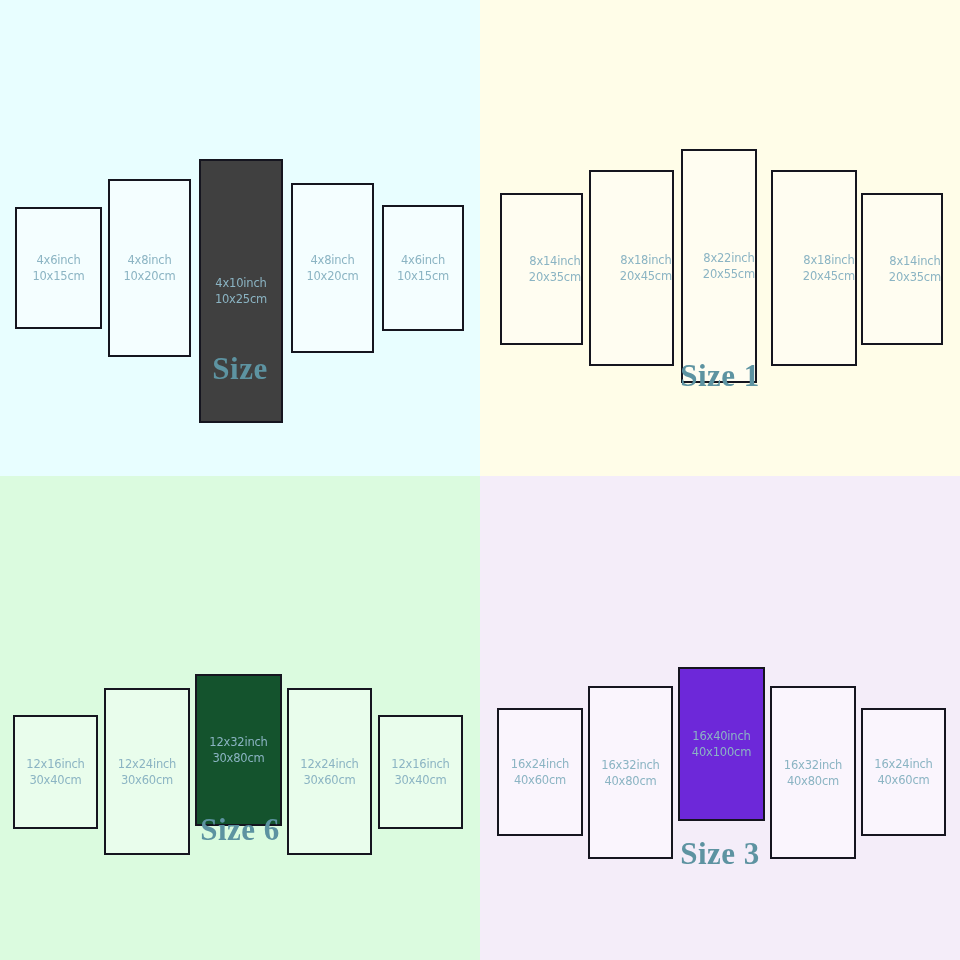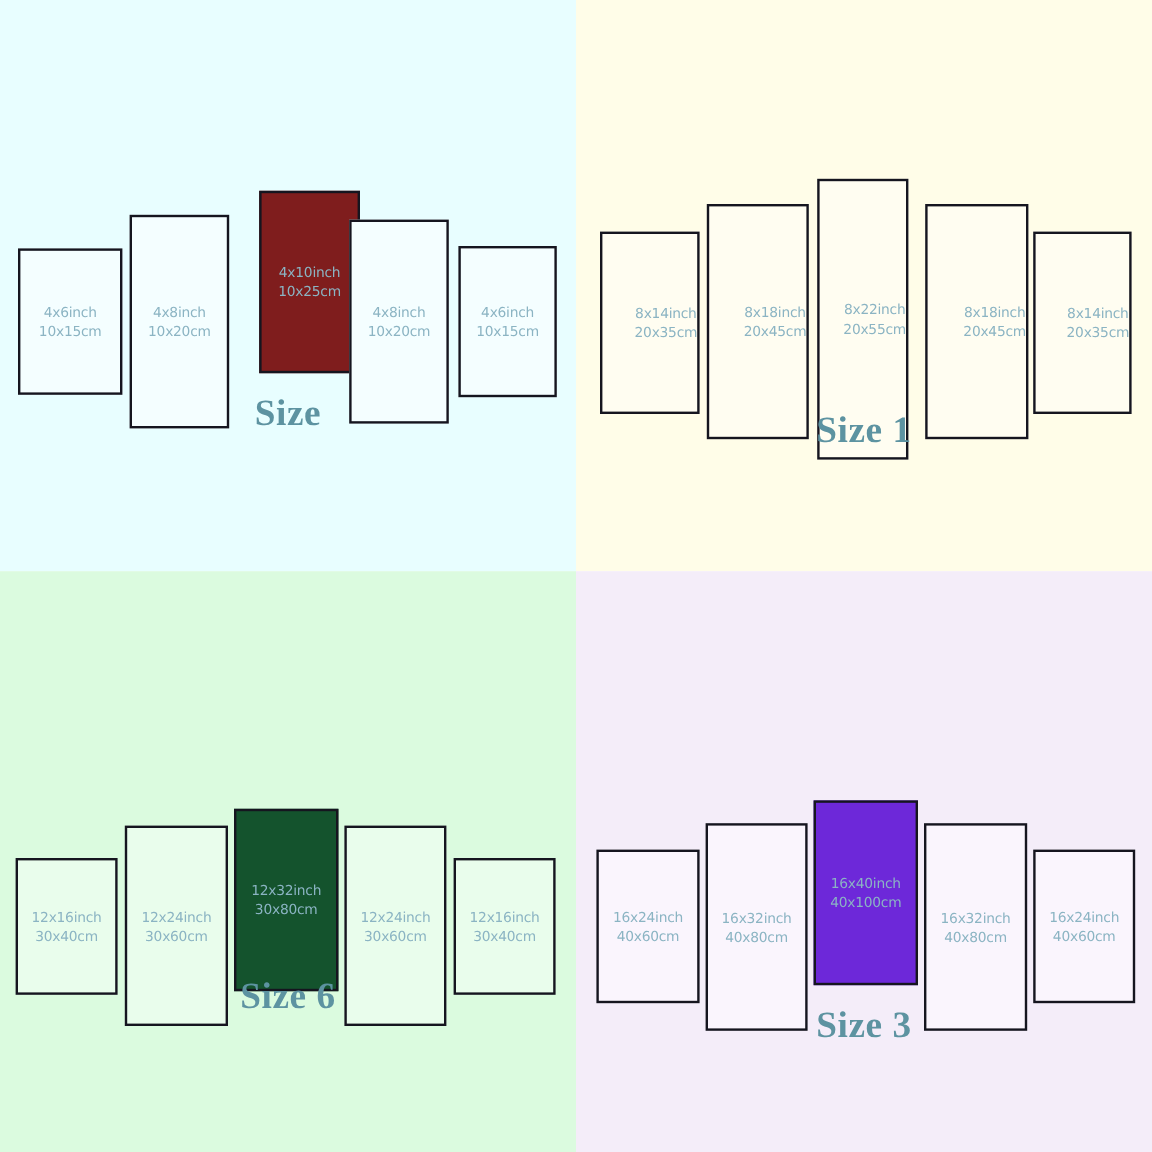--- a/index.html
+++ b/index.html
@@ -90,40 +90,40 @@
             <span class="ln">4x6inch</span>
             <span class="ln">10x15cm</span>
           </div>
         </div>
         <div class="panel" style="left: 108px; top: 117px; width: 83px; height: 178px; background: rgb(244, 254, 255);">
           <div class="panel-label">
             <span class="ln">4x8inch</span>
             <span class="ln">10x20cm</span>
           </div>
         </div>
-        <div class="panel" style="left: 199px; top: 97px; width: 84px; height: 152px; background: #7f1d1d; margin-left: 17px;">
+        <div class="panel" style="left: 199px; top: 97px; width: 84px; height: 264px; background: #404040;">
           <div class="panel-label">
             <span class="ln">4x10inch</span>
             <span class="ln">10x25cm</span>
           </div>
         </div>
         <div class="panel" style="left: 291px; top: 121px; width: 83px; height: 170px; background: rgb(244, 254, 255);">
           <div class="panel-label">
             <span class="ln">4x8inch</span>
             <span class="ln">10x20cm</span>
           </div>
         </div>
         <div class="panel" style="left: 382px; top: 143px; width: 82px; height: 126px; background: rgb(244, 254, 255);">
           <div class="panel-label">
             <span class="ln">4x6inch</span>
             <span class="ln">10x15cm</span>
           </div>
         </div>
       </div>
-      <div class="quad-title" style="top: 326px;">Size</div>
+      <div class="quad-title" style="top: 351px;">Size</div>
     </div>
     <div class="quadrant q1" style="background: rgb(255, 253, 232);">
       <div class="panels" style="top: 65px;">
         <div class="panel" style="left: 20px; top: 128px; width: 83px; height: 152px; background: rgb(255, 253, 241);">
           <div class="panel-label">
             <span class="ln">8x14inch</span>
             <span class="ln">20x35cm</span>
           </div>
         </div>
         <div class="panel" style="left: 109px; top: 105px; width: 85px; height: 196px; background: rgb(255, 253, 241);">
@@ -144,21 +144,21 @@
             <span class="ln">20x45cm</span>
           </div>
         </div>
         <div class="panel" style="left: 381px; top: 128px; width: 82px; height: 152px; background: rgb(255, 253, 241);">
           <div class="panel-label">
             <span class="ln">8x14inch</span>
             <span class="ln">20x35cm</span>
           </div>
         </div>
       </div>
-      <div class="quad-title" style="top: 340px;">Size 1</div>
+      <div class="quad-title" style="top: 358px;">Size 1</div>
     </div>
     <div class="quadrant q2" style="background: rgb(219, 251, 223);">
       <div class="panels" style="top: 107px;">
         <div class="panel" style="left: 13px; top: 132px; width: 85px; height: 114px; background: rgb(233, 253, 236);">
           <div class="panel-label">
             <span class="ln">12x16inch</span>
             <span class="ln">30x40cm</span>
           </div>
         </div>
         <div class="panel" style="left: 104px; top: 105px; width: 86px; height: 167px; background: rgb(233, 253, 236);">

